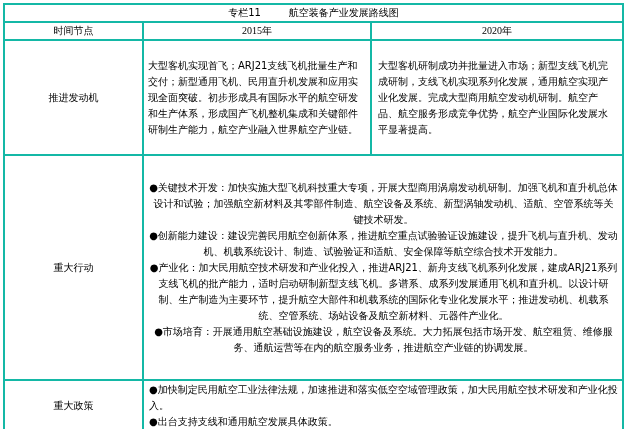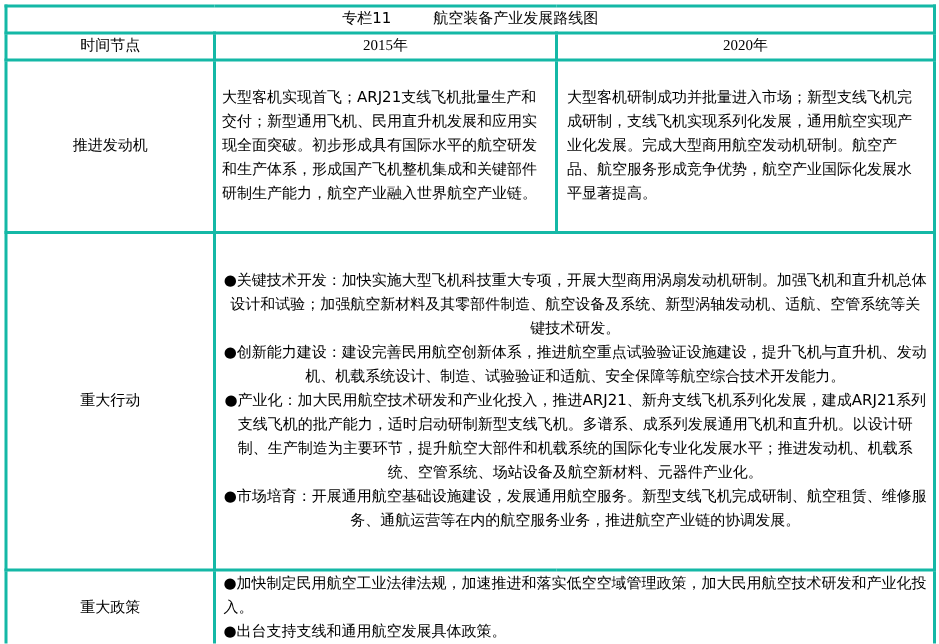--- a/index.html
+++ b/index.html
@@ -49,21 +49,21 @@
     <td class="label">推进发动机</td>
     <td class="content t2015">大型客机实现首飞；ARJ21支线飞机批量生产和交付；新型通用飞机、民用直升机发展和应用实现全面突破。初步形成具有国际水平的航空研发和生产体系，形成国产飞机整机集成和关键部件研制生产能力，航空产业融入世界航空产业链。</td>
     <td class="content t2020">大型客机研制成功并批量进入市场；新型支线飞机完成研制，支线飞机实现系列化发展，通用航空实现产业化发展。完成大型商用航空发动机研制。航空产品、航空服务形成竞争优势，航空产业国际化发展水平显著提高。</td>
   </tr>
   <tr class="row-action">
     <td class="label">重大行动</td>
     <td colspan="2" class="content">
       <p class="para">●关键技术开发：加快实施大型飞机科技重大专项，开展大型商用涡扇发动机研制。加强飞机和直升机总体设计和试验；加强航空新材料及其零部件制造、航空设备及系统、新型涡轴发动机、适航、空管系统等关键技术研发。</p>
       <p class="para">●创新能力建设：建设完善民用航空创新体系，推进航空重点试验验证设施建设，提升飞机与直升机、发动机、机载系统设计、制造、试验验证和适航、安全保障等航空综合技术开发能力。</p>
       <p class="para">●产业化：加大民用航空技术研发和产业化投入，推进ARJ21、新舟支线飞机系列化发展，建成ARJ21系列支线飞机的批产能力，适时启动研制新型支线飞机。多谱系、成系列发展通用飞机和直升机。以设计研制、生产制造为主要环节，提升航空大部件和机载系统的国际化专业化发展水平；推进发动机、机载系统、空管系统、场站设备及航空新材料、元器件产业化。</p>
-      <p class="para">●市场培育：开展通用航空基础设施建设，发展通用航空服务。新型支线飞机完成研制、航空租赁、维修服务、通航运营等在内的航空服务业务，推进航空产业链的协调发展。</p>
+      <p class="para">●市场培育：开展通用航空基础设施建设，航空设备及系统。大力拓展包括市场开发、航空租赁、维修服务、通航运营等在内的航空服务业务，推进航空产业链的协调发展。</p>
     </td>
   </tr>
   <tr class="row-policy">
     <td class="label">重大政策</td>
     <td colspan="2" class="content">
       <p class="para">●加快制定民用航空工业法律法规，加速推进和落实低空空域管理政策，加大民用航空技术研发和产业化投入。</p>
       <p class="para">●出台支持支线和通用航空发展具体政策。</p>
     </td>
   </tr>
 </tbody>

